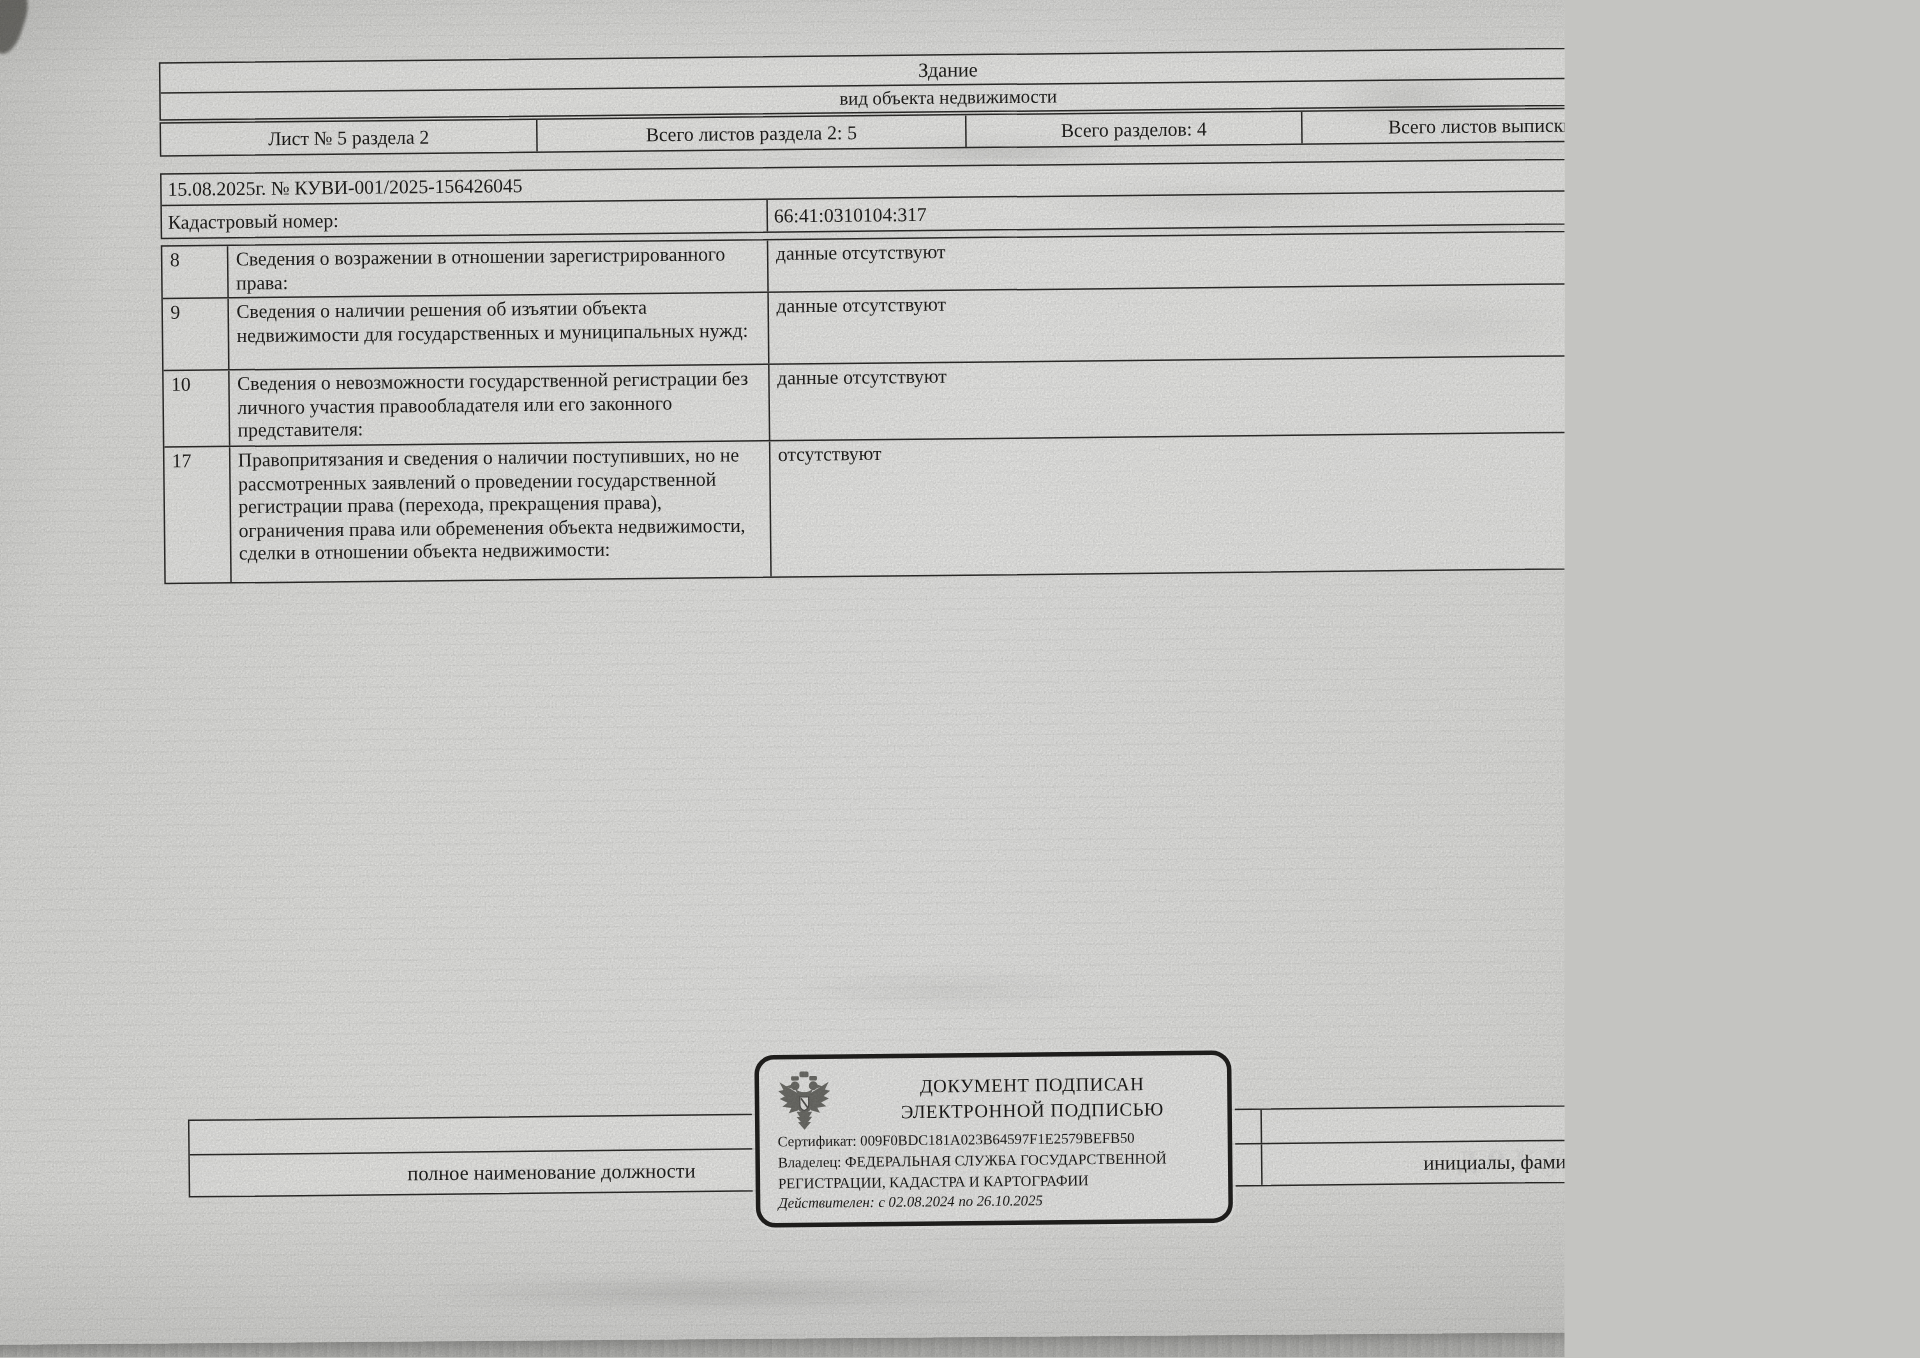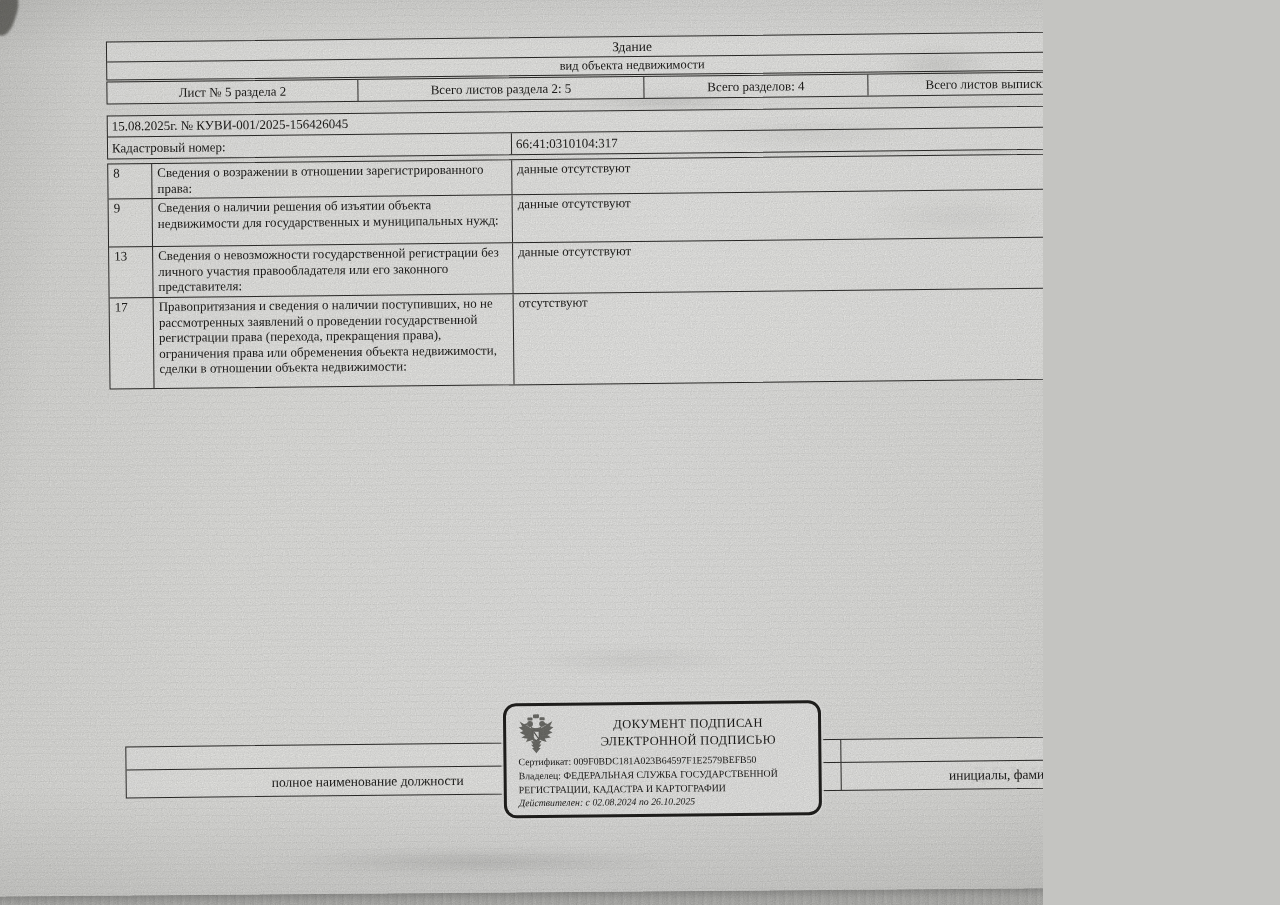--- a/index.html
+++ b/index.html
@@ -146,21 +146,21 @@
         <div class="dnum">8</div>
         <div class="dlabel">Сведения о возражении в отношении зарегистрированного права:</div>
         <div class="dvalue">данные отсутствуют</div>
       </div>
       <div class="drow h47">
         <div class="dnum">9</div>
         <div class="dlabel">Сведения о наличии решения об изъятии объекта недвижимости для государственных и муниципальных нужд:</div>
         <div class="dvalue">данные отсутствуют</div>
       </div>
       <div class="drow h47">
-        <div class="dnum">13</div>
+        <div class="dnum">10</div>
         <div class="dlabel">Сведения о невозможности государственной регистрации без личного участия правообладателя или его законного представителя:</div>
         <div class="dvalue">данные отсутствуют</div>
       </div>
       <div class="drow h90">
         <div class="dnum">17</div>
         <div class="dlabel">Правопритязания и сведения о наличии поступивших, но не рассмотренных заявлений о проведении государственной регистрации права (перехода, прекращения права), ограничения права или обременения объекта недвижимости, сделки в отношении объекта недвижимости:</div>
         <div class="dvalue">отсутствуют</div>
       </div>
     </div>
 

